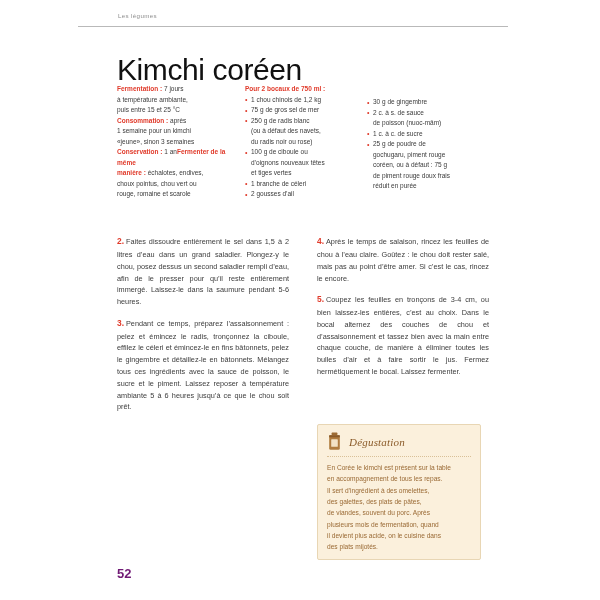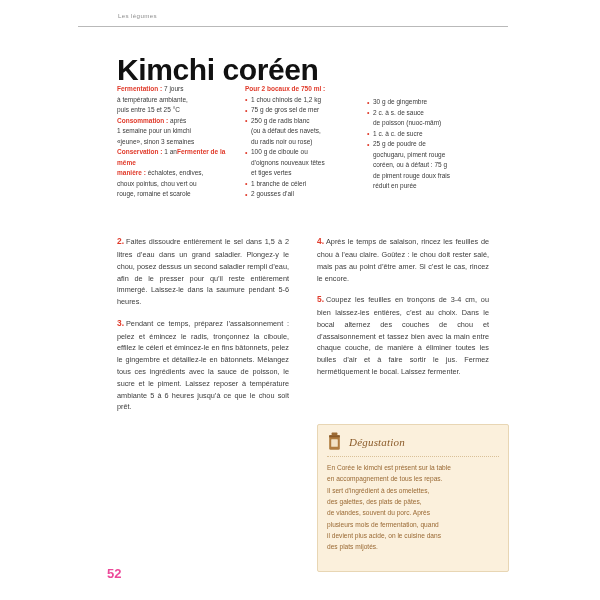--- a/index.html
+++ b/index.html
@@ -48,21 +48,21 @@
     height: 1px;
     background: #b9b9b9;
   }
 
   
   .title {
     position: absolute;
     left: 117px;
     top: 34px;
     font-size: 30px;
-    font-weight: bold;
+    font-weight: normal;
     letter-spacing: -0.4px;
     color: #111111;
     line-height: 1.05;
     white-space: nowrap;
   }
 
   
   .info-band {
     position: absolute;
     left: 117px;
@@ -127,25 +127,25 @@
     font-weight: bold;
     font-size: 8.4px;
     margin-right: 2px;
   }
 
   
   .degustation {
     position: absolute;
     left: 317px;
     top: 424px;
-    width: 192px;
+    width: 164px;
     background: #fbf0dc;
     border: 1px solid #e8d6b4;
     border-radius: 2px;
-    padding: 7px 9px 18px 9px;
+    padding: 7px 9px 6px 9px;
     box-sizing: border-box;
   }
   .deg-header {
     display: flex;
     align-items: center;
     gap: 7px;
     margin-bottom: 5px;
   }
   .deg-icon {
     width: 15px;
@@ -168,25 +168,25 @@
   .deg-body {
     font-size: 6.6px;
     line-height: 1.72;
     color: #9a6a35;
   }
   .deg-body span { display: block; }
 
   
   .folio {
     position: absolute;
-    left: 107px;
+    left: 117px;
     top: 566px;
     font-size: 13px;
     font-weight: bold;
-    color: #ec4899;
+    color: #701a75;
   }
 </style>
 </head>
 <body>
 
 <div class="page">
 
   <div class="running-head">
     <div class="running-head-label">Les légumes</div>
     <div class="head-rule"></div>

